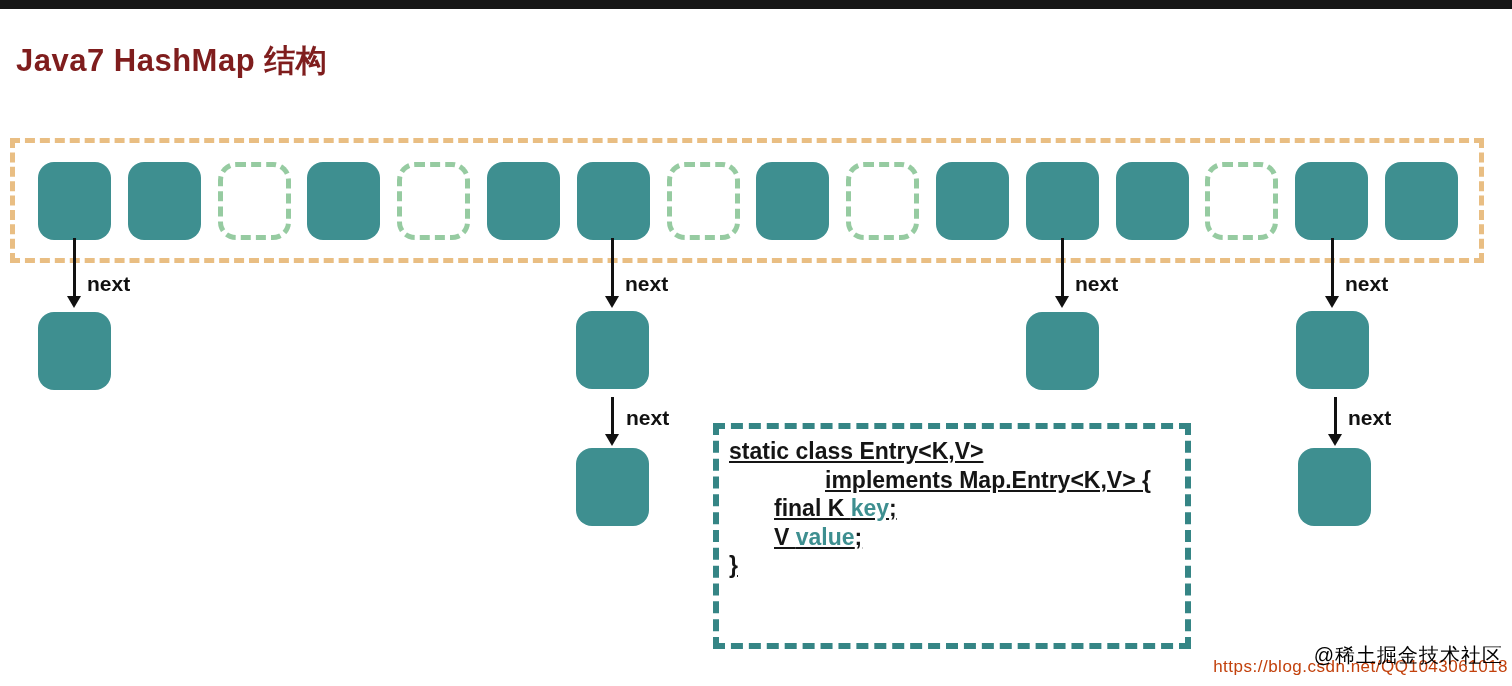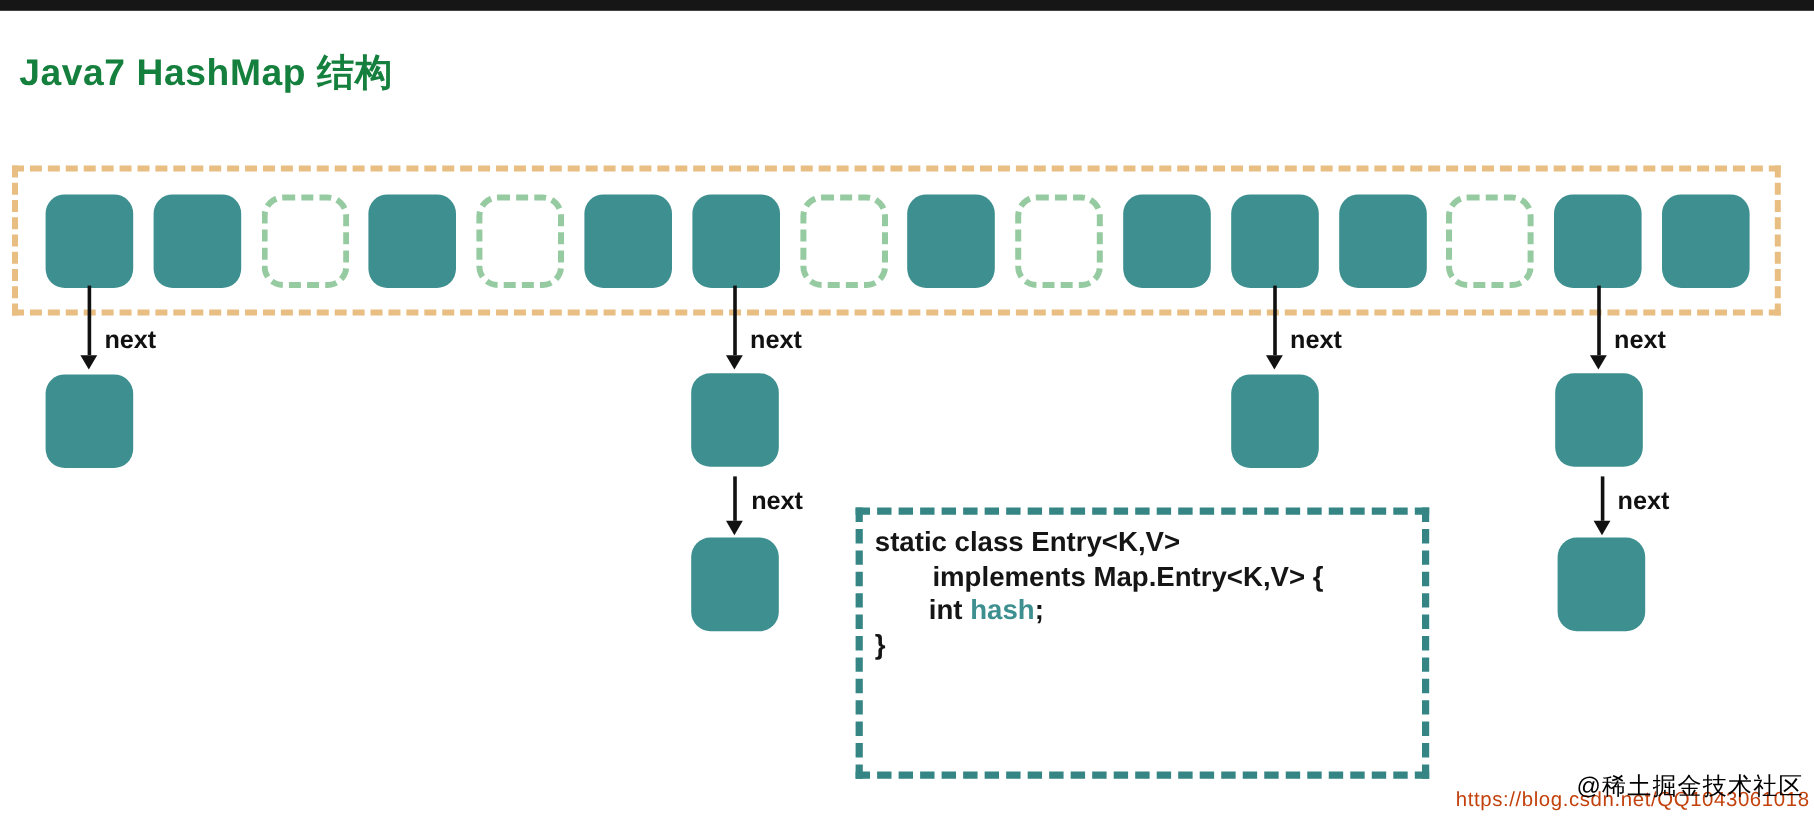--- a/index.html
+++ b/index.html
@@ -10,21 +10,21 @@
     font-family: "Liberation Sans", sans-serif;
     overflow: hidden;
   }
   .topbar {
     position: absolute; left: 0; top: 0;
     width: 1512px; height: 9px;
     background: #161616;
   }
   .title {
     position: absolute; left: 16px; top: 40px;
-    font-size: 31px; font-weight: 700; color: #15803d;
+    font-size: 31px; font-weight: 700; color: #7f1d1d;
     letter-spacing: 0.5px;
   }
   
   .bucket-array {
     position: absolute; left: 10px; top: 138px;
     width: 1474px; height: 125px;
     border: 5px dashed #E9BE83;
     display: flex;
     align-items: center;
     justify-content: space-between;
@@ -64,24 +64,24 @@
   
   .code-box {
     position: absolute; left: 713px; top: 423px;
     width: 478px; height: 226px;
     border: 6px dashed #358585;
     padding: 8px 10px;
     background: #ffffff;
   }
   .code-line {
     font-size: 23px; font-weight: 700; color: #151515;
-    line-height: 28.5px; white-space: nowrap;
+    line-height: 28.5px; white-space: nowrap; text-decoration: underline;
   }
   .code-line.indent-1 { margin-left: 45px; }
-  .code-line.indent-2 { margin-left: 48px; }
+  .code-line.indent-2 { margin-left: 96px; }
   .seg.accent { color: #3E8F90; }
   
   .wm-community {
     position: absolute; right: 9px; top: 642px;
     font-size: 20px; color: #000000; letter-spacing: 1px;
   }
   .wm-url {
     position: absolute; right: 4px; top: 657px;
     font-size: 17px; color: #c2410c; letter-spacing: 0.5px;
   }
@@ -148,18 +148,19 @@
 <div class="arrow" style="left:1334px; top:397px; height:49px;">
   <div class="arrow-line"></div>
   <div class="arrow-head"></div>
 </div>
 <span class="next-label" style="left:1348px; top:406px;">next</span>
 <div class="node" style="left:1298px; top:448px;"></div>
 
 <div class="code-box">
   <div class="code-line indent-0"><span class="seg">static class Entry&lt;K,V&gt;</span></div>
   <div class="code-line indent-2"><span class="seg">implements Map.Entry&lt;K,V&gt; {</span></div>
-  <div class="code-line indent-1"><span class="seg">int </span><span class="seg accent">hash</span><span class="seg">;</span></div>
+  <div class="code-line indent-1"><span class="seg">final K </span><span class="seg accent">key</span><span class="seg">;</span></div>
+  <div class="code-line indent-1"><span class="seg">V </span><span class="seg accent">value</span><span class="seg">;</span></div>
   <div class="code-line indent-0"><span class="seg">}</span></div>
 </div>
 
 <div class="wm-url">https://blog.csdn.net/QQ1043061018</div>
 <div class="wm-community">@稀土掘金技术社区</div>
 
 </body></html>

